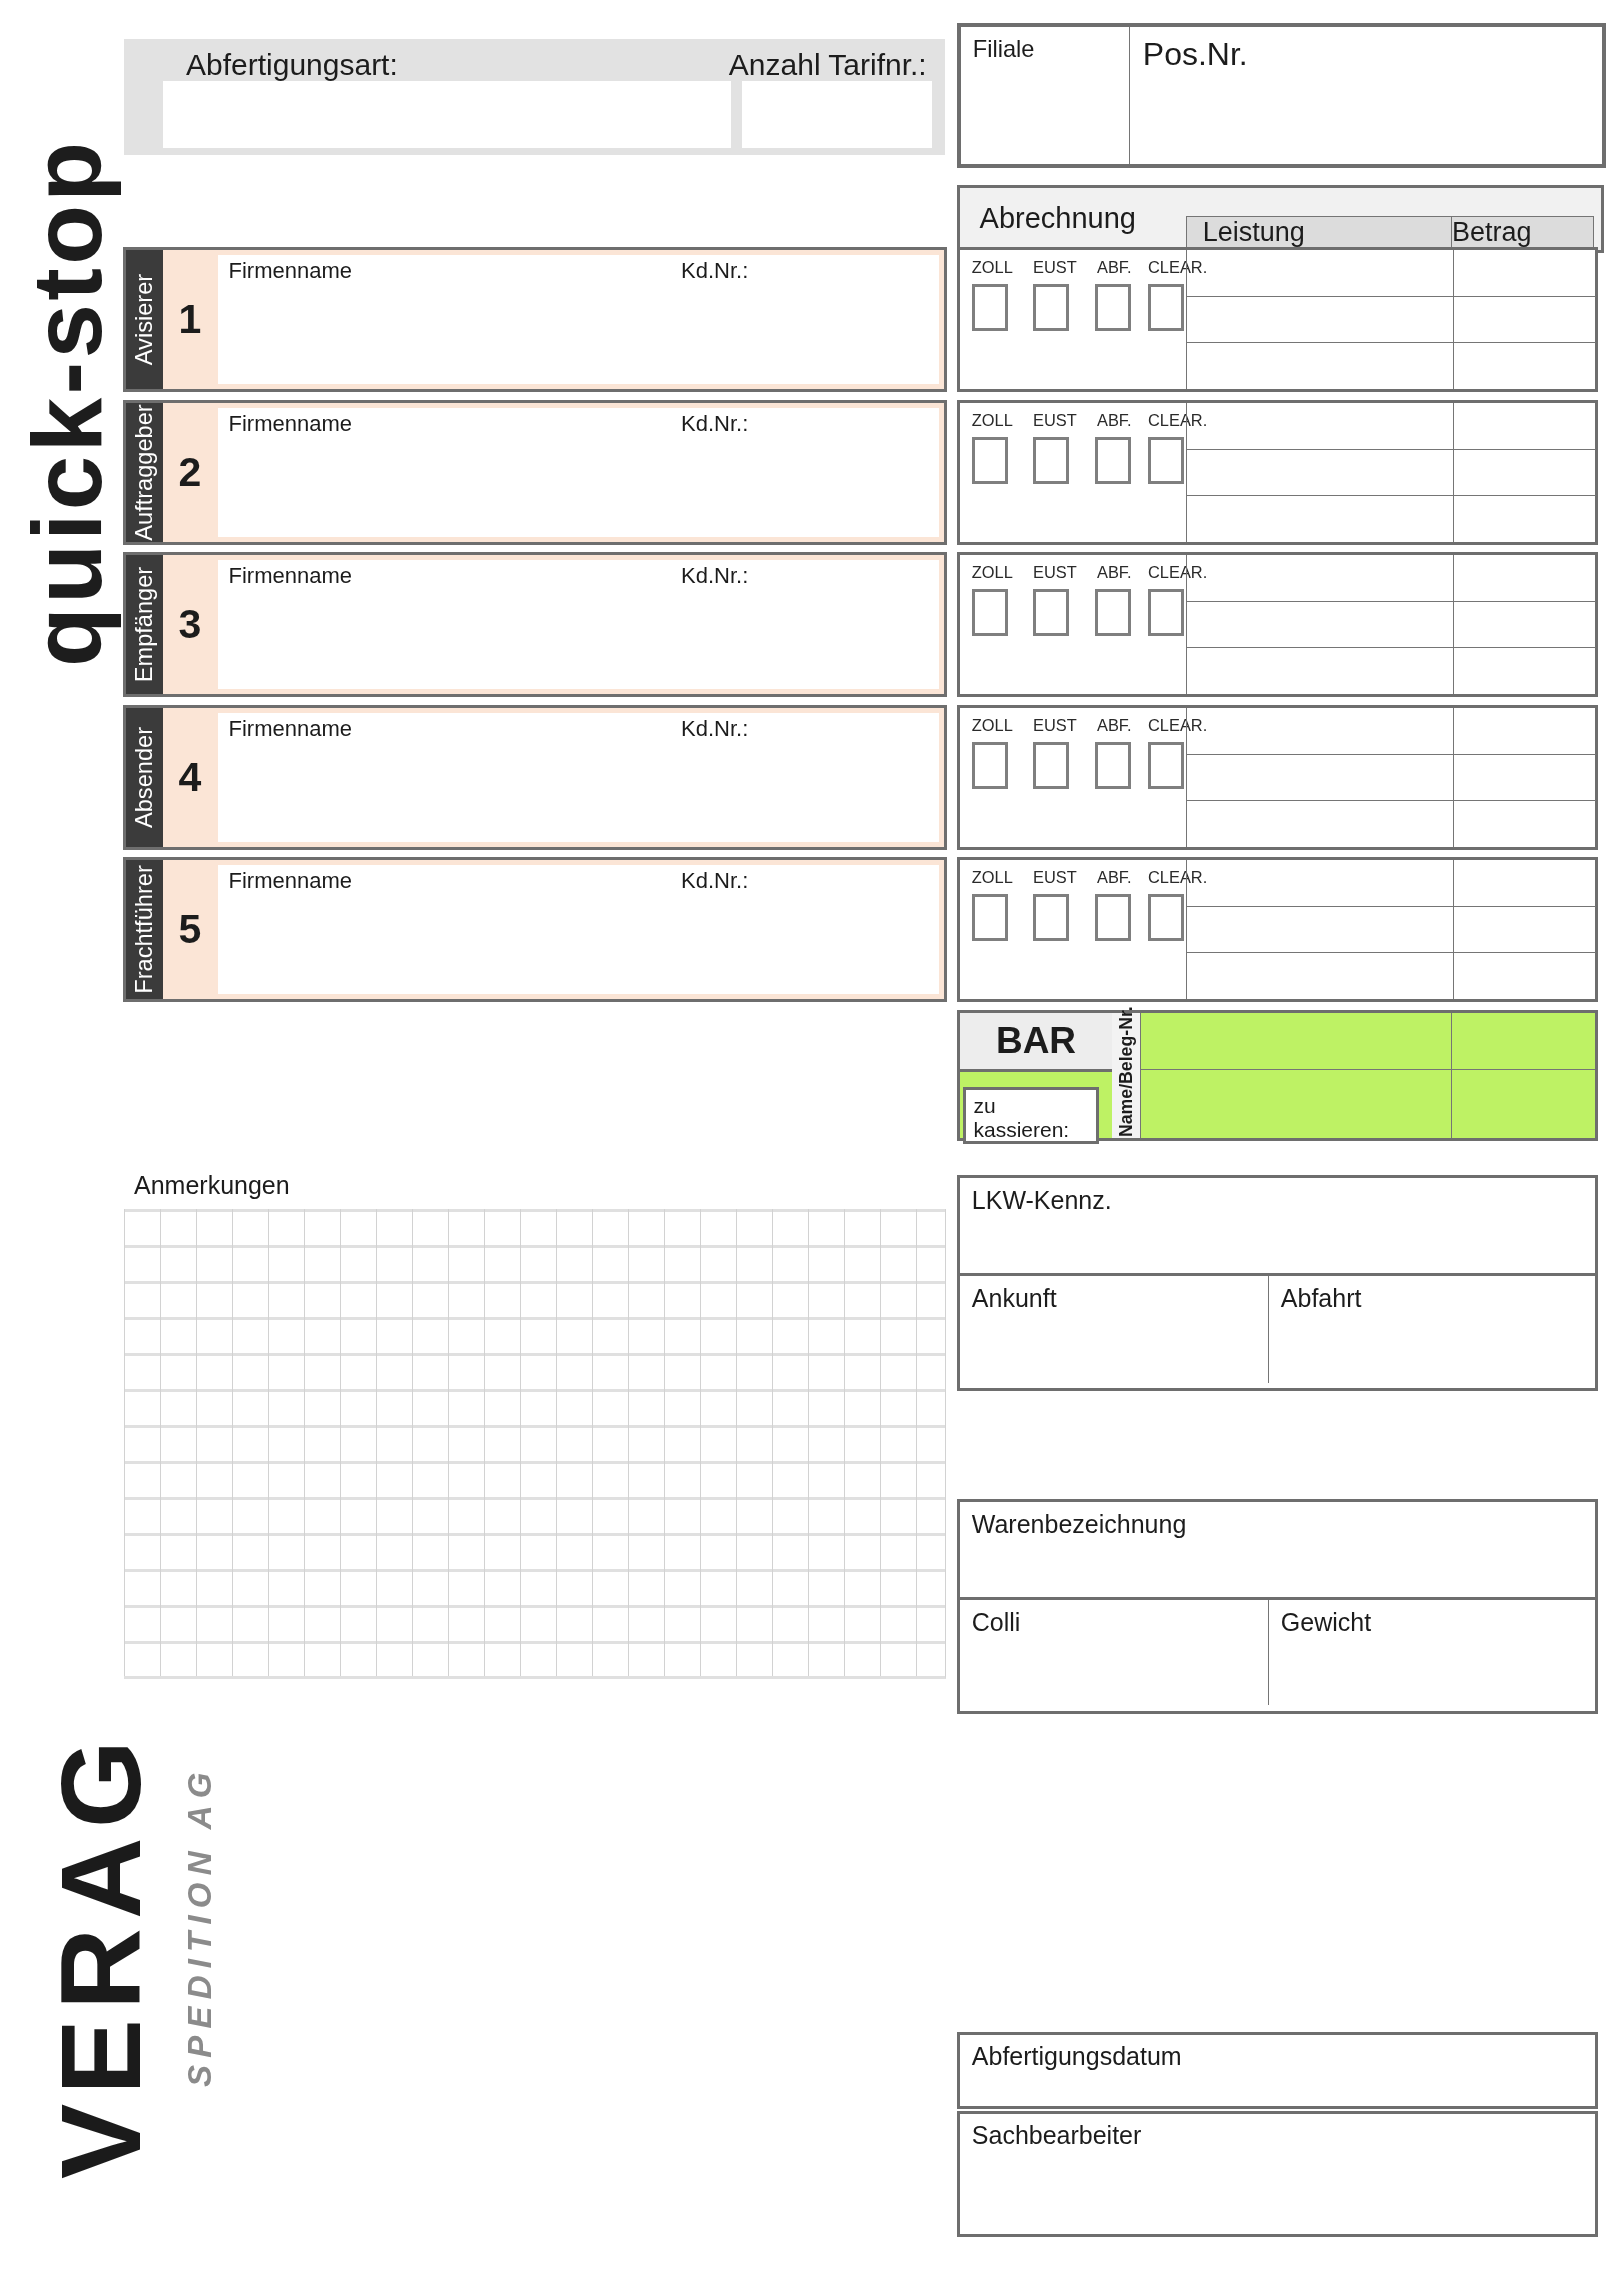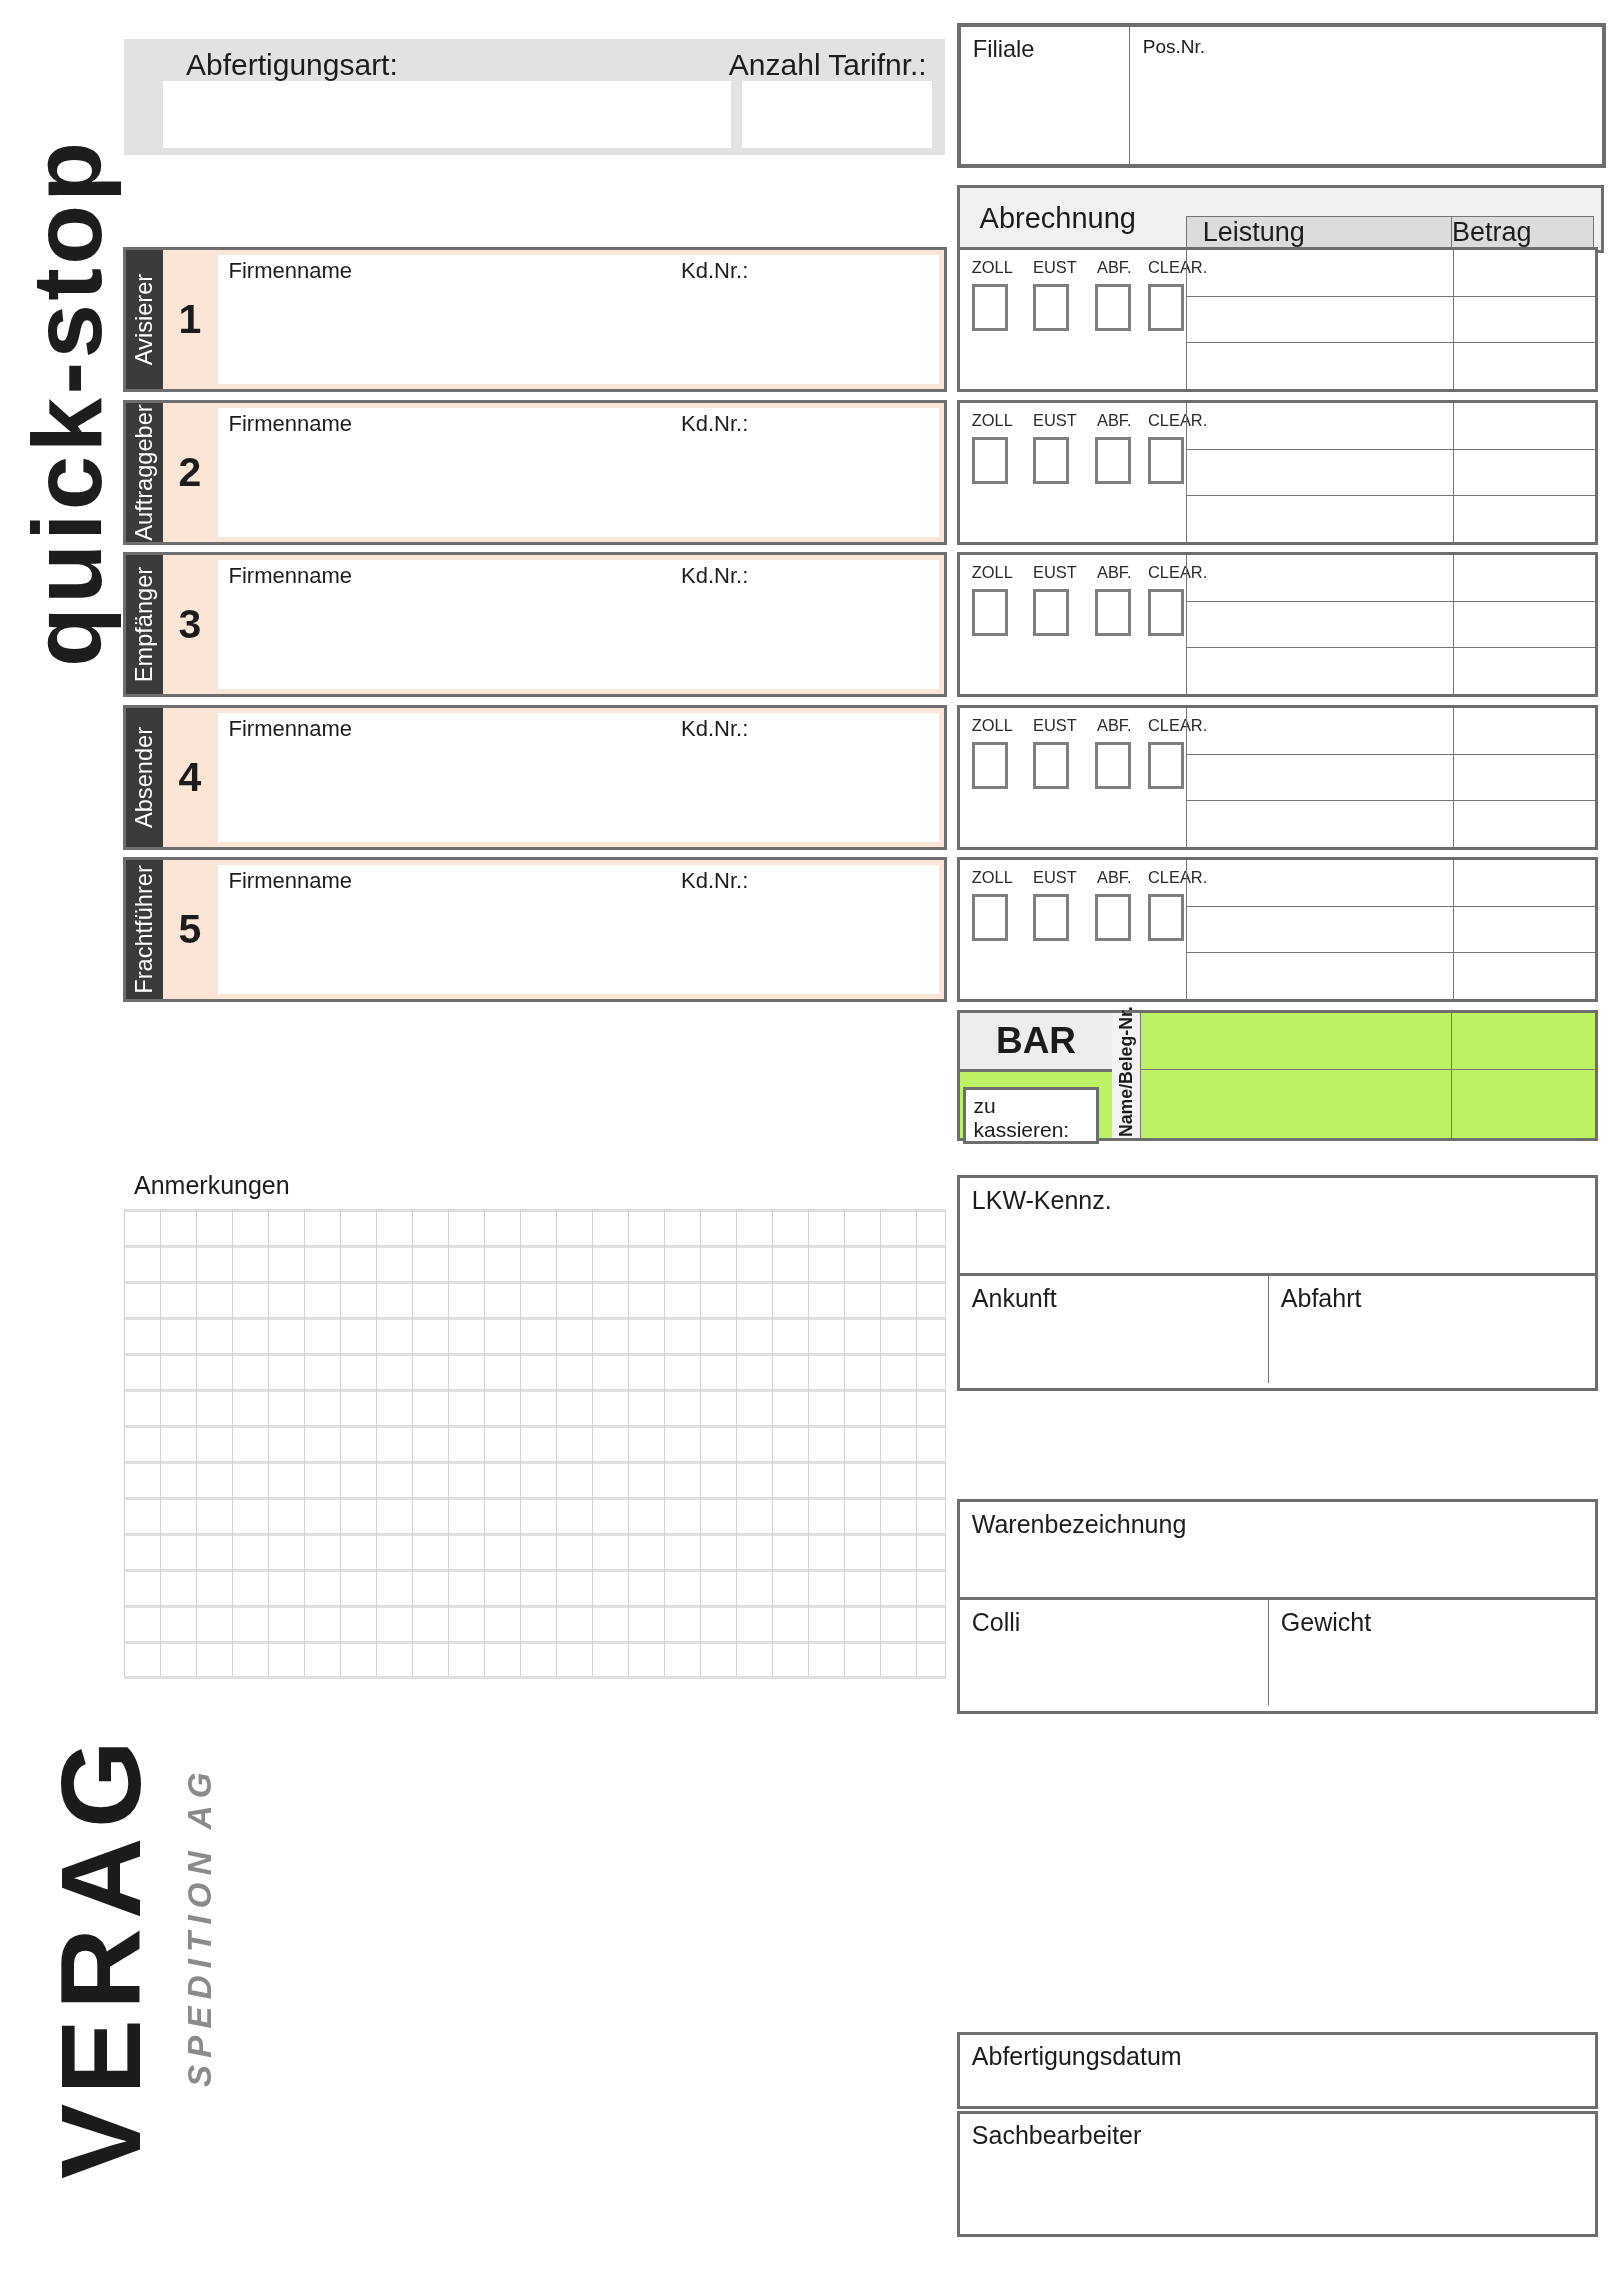--- a/index.html
+++ b/index.html
@@ -18,21 +18,21 @@
 
   
   .hdr-panel{left:124px;top:39px;width:821px;height:116px;background:#e2e2e2;}
   .hdr-label1{left:62px;top:9.2px;font-size:30px;}
   .hdr-label2{right:18.3px;top:9.2px;font-size:30px;}
   .hdr-box1{left:39px;top:42px;width:568px;height:67px;background:#fff;}
   .hdr-box2{left:618px;top:42px;width:190px;height:67px;background:#fff;}
 
   .filiale-box{left:957px;top:23px;width:641px;height:137px;border:4.6px solid #6e6e6e;background:#fff;display:flex;}
   .filiale-cell{width:156px;border-right:1.3px solid #757575;padding:9.2px 0 0 11.8px;font-size:23.6px;}
-  .posnr-cell{flex:1;padding:9.2px 0 0 13px;font-size:19px;}
+  .posnr-cell{flex:1;padding:9.2px 0 0 13px;font-size:32px;}
 
   
   .abr-header{left:957px;top:185px;width:641px;height:62px;border:3.3px solid #6e6e6e;background:#f1f1f1;}
   .abr-title{left:19.6px;top:14.4px;font-size:29px;}
   .col-head{top:216px;height:31px;border:1.3px solid #757575;border-bottom:none;background:#dcdcdc;
     font-size:27px;line-height:30px;box-sizing:border-box;}
   .col-head.leistung{left:1186px;width:266px;padding-left:15.7px;}
   .col-head.betrag{left:1451px;width:143px;text-align:left;}
 
   

